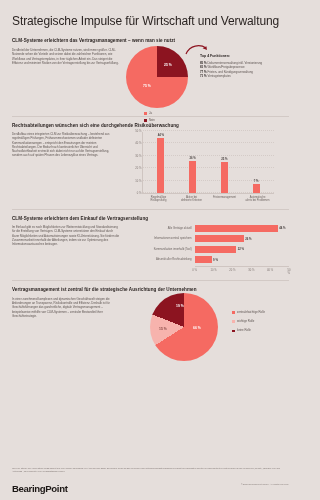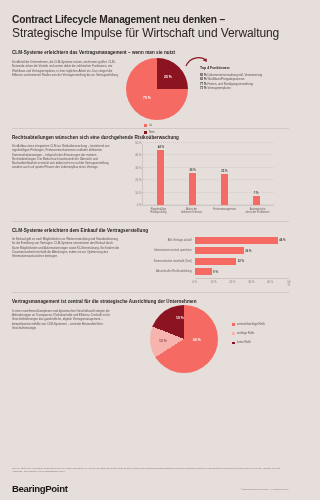--- a/index.html
+++ b/index.html
@@ -71,31 +71,30 @@
   .h-row{display:flex;align-items:center;margin-bottom:3.4px;}
   .h-lbl{font-size:2.7px;color:#6b625f;text-align:right;width:62px;padding-right:3px;line-height:3.2px;}
   .h-track{position:relative;flex:1;height:7px;}
   .h-bar{height:7px;background:#f56a62;}
   .h-val{position:absolute;top:50%;transform:translateY(-50%);font-size:2.8px;font-weight:bold;color:#4a4240;margin-left:1.5px;}
   .h-axis{display:flex;margin-left:65px;position:relative;border-top:0.5px solid #cfc5c1;padding-top:1.2px;}
   .h-tick{position:absolute;font-size:2.7px;color:#7d7370;transform:translateX(-50%);}
 
   
   .foot-note{font-size:2.2px;line-height:3.1px;color:#7d7370;}
-  .foot{display:flex;align-items:center;justify-content:space-between;}
+  .foot{display:flex;align-items:flex-start;justify-content:space-between;}
   .logo{font-size:9.6px;font-weight:bold;color:#1c1715;letter-spacing:-.35px;}
   .copy{font-size:2.3px;color:#8a807d;}
 </style>
 </head>
 <body>
 
 <div class="page">
 
   <div class="hdr">
-    <h1>Contract Lifecycle Management neu denken –</h1>
     <h2>Strategische Impulse für Wirtschaft und Verwaltung</h2>
   </div>
 
   <div class="sec" style="margin-top:11px;">
     <div class="sec-title">CLM-Systeme erleichtern das Vertragsmanagement – wenn man sie nutzt</div>
 
     <div class="row" style="margin-top:4px;">
       <p class="body-txt">Der Anteil der Unternehmen, die CLM-Systeme nutzen, wird immer größer. CLM-Nutzende sehen die Vorteile und setzen dabei die zahlreichen Funktionen, wie Workflows und Vertragstemplates, in ihrer täglichen Arbeit ein. Das steigert die Effizienz und minimiert Risiken von der Vertragserstellung bis zur Vertragserfüllung.</p>
 
       <div class="pie-wrap" style="margin-left:6px;margin-top:-2px;">

